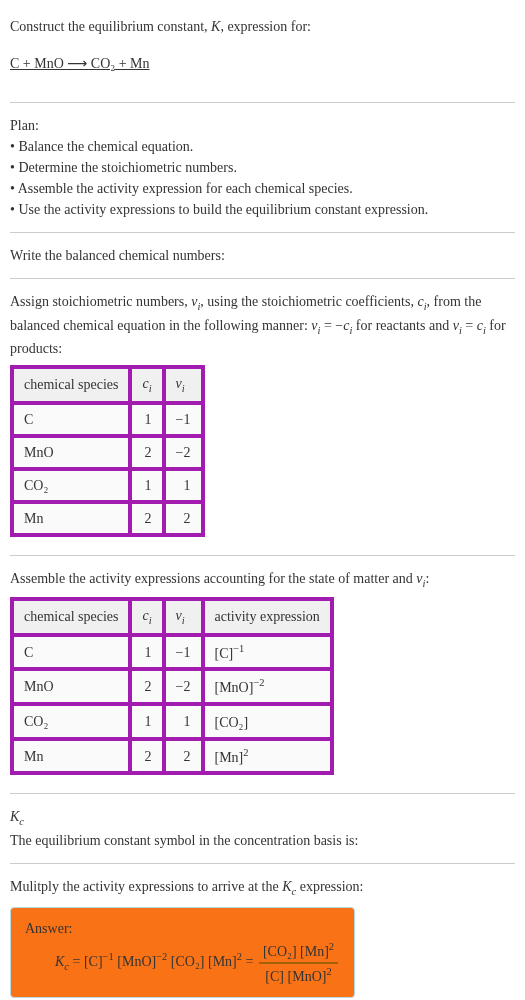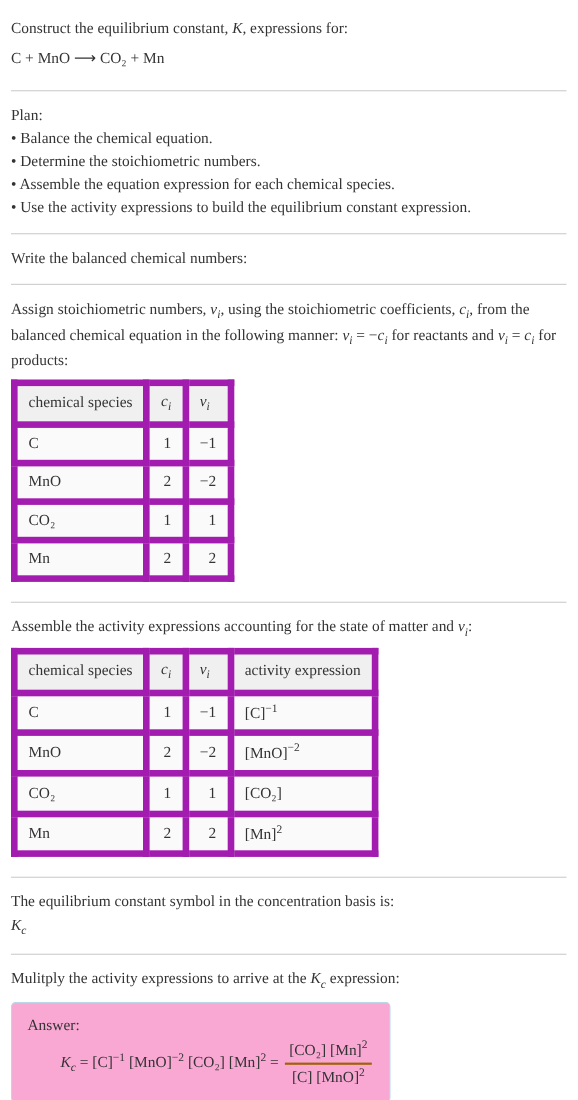--- a/index.html
+++ b/index.html
@@ -18,21 +18,22 @@
     }
     .section {
       padding: 8px 0;
     }
     hr {
       border: none;
       border-top: 1px solid #ccc;
       margin: 4px 0;
     }
     .equation {
-      margin: 6px 0;
+      margin: 16px 0;
+      text-decoration: underline;
     }
     .sub {
       vertical-align: sub;
       font-size: 0.75em;
     }
     .sup {
       vertical-align: super;
       font-size: 0.75em;
     }
     .italic {
@@ -43,34 +44,34 @@
       padding-left: 0;
     }
     ul li::before {
       content: "• ";
     }
     table {
       border-collapse: collapse;
       margin: 6px 0;
     }
     td, th {
-      border: 6px solid #a21caf;
+      border: 4px solid #a21caf;
       padding: 4px 10px;
       text-align: left;
       font-weight: normal;
       background: #fafafa;
     }
     th {
       background: #f0f0f0;
     }
     td.num {
       text-align: right;
     }
     .answer-box {
-      background: #f9a8d4;
+      background: #f97316;
       border: 1px solid #b8d8e8;
       border-radius: 4px;
       padding: 10px 14px;
       margin: 8px 0;
       display: inline-block;
     }
     .fraction {
       display: inline-block;
       vertical-align: middle;
       text-align: center;
@@ -87,33 +88,33 @@
     }
     .indent {
       padding-left: 30px;
     }
   </style>
 </head>
 <body>
 
 <div class="section">
   <div>
-    <span>Construct the equilibrium constant, </span><span class="italic">K</span><span>, expressions for:</span>
+    <span>Construct the equilibrium constant, </span><span class="italic">K</span><span>, expression for:</span>
   </div>
   <div class="equation">C + MnO  ⟶  CO₂ + Mn</div>
 </div>
 
 <hr>
 
 <div class="section">
   <div>Plan:</div>
   <ul>
     <li>Balance the chemical equation.</li>
     <li>Determine the stoichiometric numbers.</li>
-    <li>Assemble the equation expression for each chemical species.</li>
+    <li>Assemble the activity expression for each chemical species.</li>
     <li>Use the activity expressions to build the equilibrium constant expression.</li>
   </ul>
 </div>
 
 <hr>
 
 <div class="section">
   <div>Write the balanced chemical numbers:</div>
 </div>
 
@@ -192,22 +193,22 @@
       <td class="num">2</td>
       <td><span>[Mn]</span><span class="sup">2</span></td>
     </tr>
   </tbody>
     </table>
 </div>
 
 <hr>
 
 <div class="section">
+  <div><span class="italic">K</span><span class="sub italic">c</span></div>
   <div>The equilibrium constant symbol in the concentration basis is:</div>
-  <div><span class="italic">K</span><span class="sub italic">c</span></div>
 </div>
 
 <hr>
 
 <div class="section">
   <div>
     <span>Mulitply the activity expressions to arrive at the </span><span class="italic">K</span><span class="sub italic">c</span><span> expression:</span>
   </div>
   <div class="answer-box">
     <div>Answer:</div>

